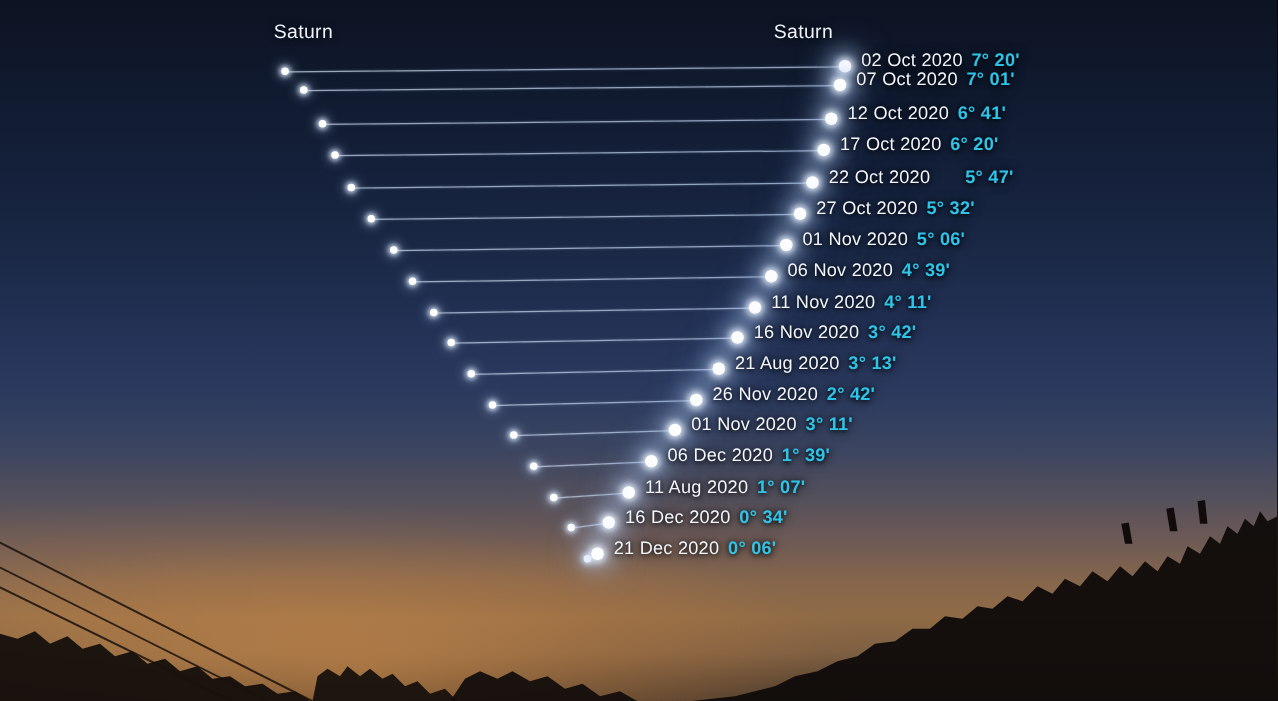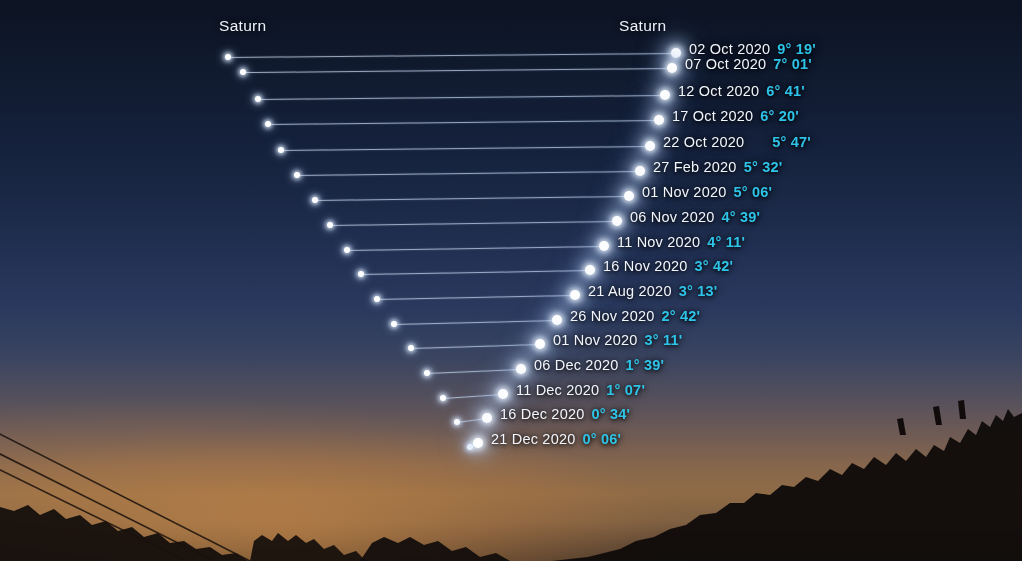--- a/index.html
+++ b/index.html
@@ -82,21 +82,21 @@
   <div id="glow2"></div>
 
   <div class="hdr" id="hdrSat" style="left:219px;top:17px;">Saturn</div>
   <div class="hdr" id="hdrJup" style="left:619px;top:17px;">Saturn</div>
 
   <div id="rows">
       <div class="row">
         <div class="link" style="left: 228px; top: 57px; width: 448.018px; transform: rotate(-0.511556deg);"></div>
         <div class="dot sat" style="left: 225px; top: 54px;"></div>
         <div class="dot jup" style="left: 671px; top: 48px;"></div>
-        <div class="lbl" style="left: 689px; top: 41px;"><span class="date">02 Oct 2020</span><span class="sep" style="color: rgb(46, 196, 232);">9° 19'</span></div>
+        <div class="lbl" style="left: 689px; top: 41px;"><span class="date">02 Oct 2020</span><span class="sep" style="color: rgb(46, 196, 232);">7° 20'</span></div>
       </div>
       <div class="row">
         <div class="link" style="left: 243px; top: 72px; width: 429.019px; transform: rotate(-0.534211deg);"></div>
         <div class="dot sat" style="left: 240px; top: 69px;"></div>
         <div class="dot jup" style="left: 667px; top: 63px;"></div>
         <div class="lbl" style="left: 685px; top: 56px;"><span class="date">07 Oct 2020</span><span class="sep" style="color: rgb(46, 196, 232);">7° 01'</span></div>
       </div>
       <div class="row">
         <div class="link" style="left: 258px; top: 99px; width: 407.02px; transform: rotate(-0.563085deg);"></div>
         <div class="dot sat" style="left: 255px; top: 96px;"></div>
@@ -112,21 +112,21 @@
       <div class="row">
         <div class="link" style="left: 281px; top: 150px; width: 369.022px; transform: rotate(-0.621068deg);"></div>
         <div class="dot sat" style="left: 278px; top: 147px;"></div>
         <div class="dot jup" style="left: 645px; top: 141px;"></div>
         <div class="lbl" style="left: 663px; top: 134px;"><span class="date">22 Oct 2020</span><span class="sep" style="color: rgb(46, 196, 232); margin-left: 28px;">5° 47'</span></div>
       </div>
       <div class="row">
         <div class="link" style="left: 297px; top: 175px; width: 343.023px; transform: rotate(-0.668142deg);"></div>
         <div class="dot sat" style="left: 294px; top: 172px;"></div>
         <div class="dot jup" style="left: 635px; top: 166px;"></div>
-        <div class="lbl" style="left: 653px; top: 159px;"><span class="date">27 Feb 2020</span><span class="sep" style="color: rgb(46, 196, 232);">5° 32'</span></div>
+        <div class="lbl" style="left: 653px; top: 159px;"><span class="date">27 Oct 2020</span><span class="sep" style="color: rgb(46, 196, 232);">5° 32'</span></div>
       </div>
       <div class="row">
         <div class="link" style="left: 315px; top: 200px; width: 314.025px; transform: rotate(-0.729843deg);"></div>
         <div class="dot sat" style="left: 312px; top: 197px;"></div>
         <div class="dot jup" style="left: 624px; top: 191px;"></div>
         <div class="lbl" style="left: 642px; top: 184px;"><span class="date">01 Nov 2020</span><span class="sep" style="color: rgb(46, 196, 232);">5° 06'</span></div>
       </div>
       <div class="row">
         <div class="link" style="left: 330px; top: 225px; width: 287.028px; transform: rotate(-0.798496deg);"></div>
         <div class="dot sat" style="left: 327px; top: 222px;"></div>
@@ -166,21 +166,21 @@
       <div class="row">
         <div class="link" style="left: 427px; top: 373px; width: 94.0851px; transform: rotate(-2.43665deg);"></div>
         <div class="dot sat" style="left: 424px; top: 370px;"></div>
         <div class="dot jup" style="left: 516px; top: 364px;"></div>
         <div class="lbl" style="left: 534px; top: 357px;"><span class="date">06 Dec 2020</span><span class="sep" style="color: rgb(46, 196, 232);">1° 39'</span></div>
       </div>
       <div class="row">
         <div class="link" style="left: 443px; top: 398px; width: 60.1332px; transform: rotate(-3.81407deg);"></div>
         <div class="dot sat" style="left: 440px; top: 395px;"></div>
         <div class="dot jup" style="left: 498px; top: 389px;"></div>
-        <div class="lbl" style="left: 516px; top: 382px;"><span class="date">11 Dec 2020</span><span class="sep" style="color: rgb(46, 196, 232);">1° 07'</span></div>
+        <div class="lbl" style="left: 516px; top: 382px;"><span class="date">11 Aug 2020</span><span class="sep" style="color: rgb(46, 196, 232);">1° 07'</span></div>
       </div>
       <div class="row">
         <div class="link" style="left: 457px; top: 422px; width: 30.2655px; transform: rotate(-7.59464deg);"></div>
         <div class="dot sat" style="left: 454px; top: 419px;"></div>
         <div class="dot jup" style="left: 482px; top: 413px;"></div>
         <div class="lbl" style="left: 500px; top: 406px;"><span class="date">16 Dec 2020</span><span class="sep" style="color: rgb(46, 196, 232); margin-top: 29px;">0° 34'</span></div>
       </div>
       <div class="row">
         <div class="link" style="left: 470px; top: 447px; width: 8.94427px; transform: rotate(-26.5651deg);"></div>
         <div class="dot sat" style="left: 467px; top: 444px;"></div>

